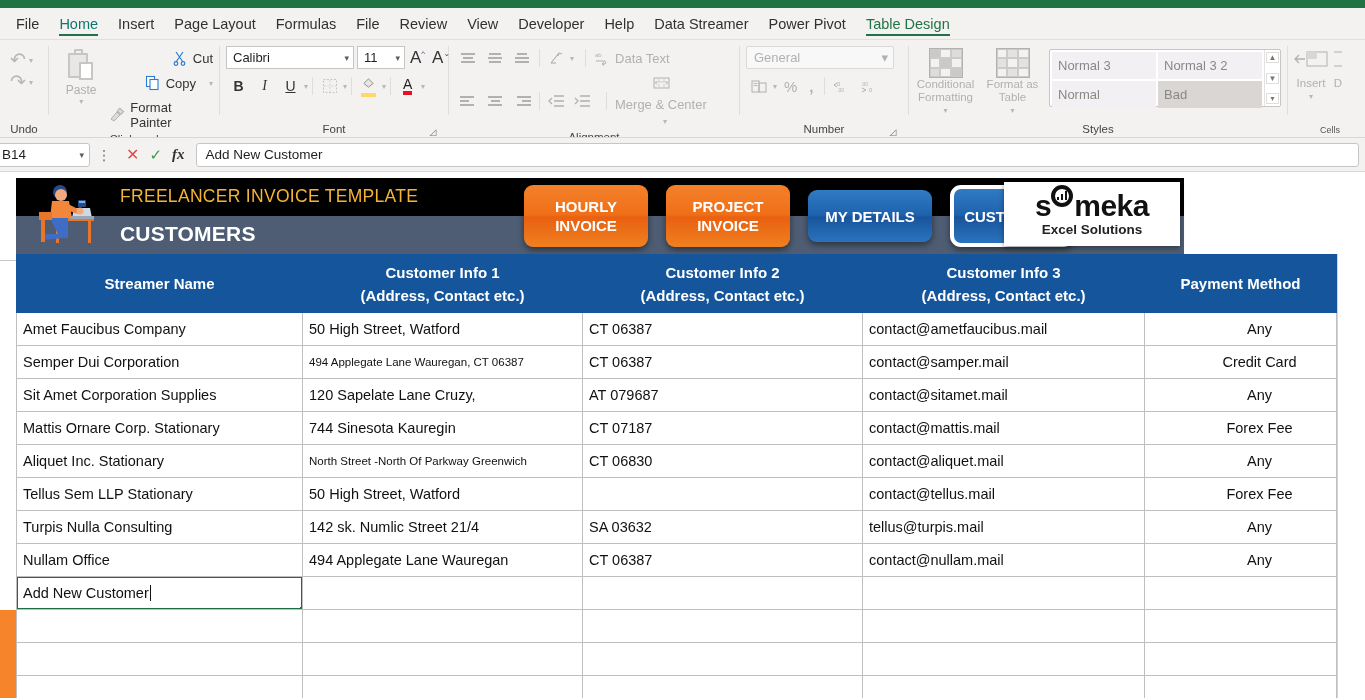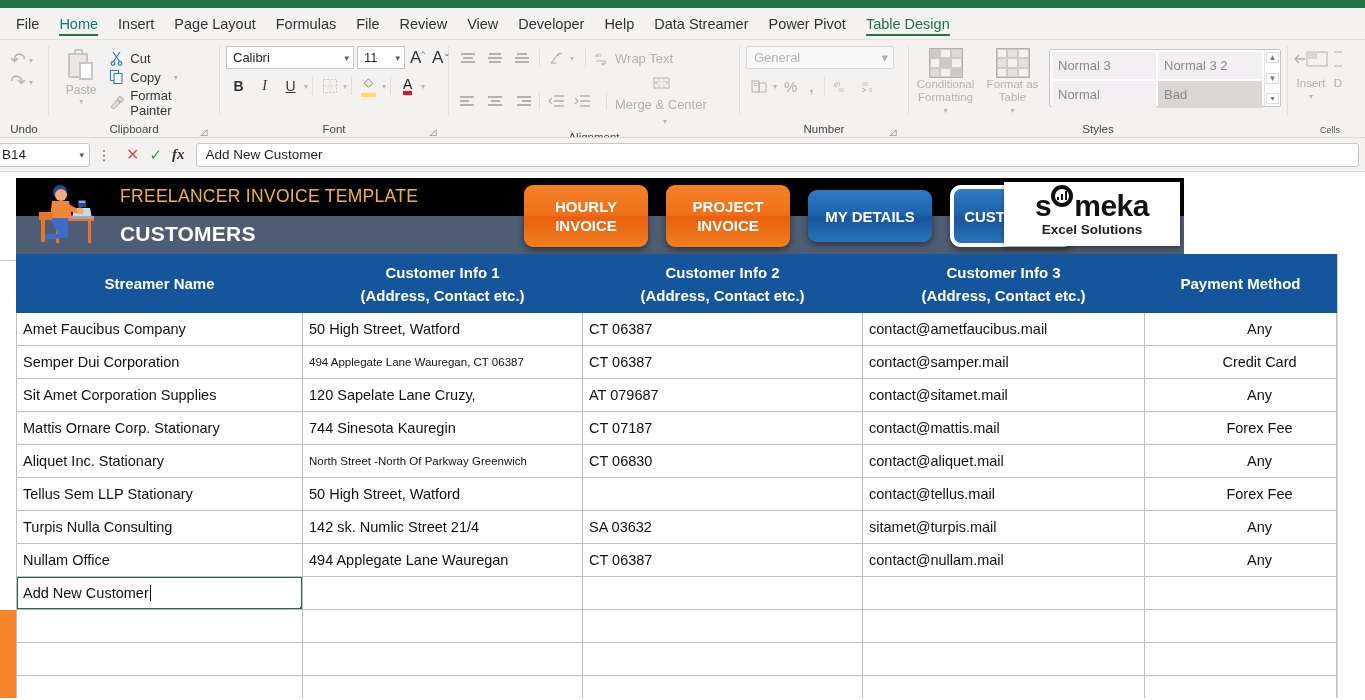--- a/index.html
+++ b/index.html
@@ -72,21 +72,21 @@
   }
   .clip-glyph .tab2 {
     position: absolute; left: 8px; top: 1px; width: 9px; height: 6px;
     border: 2px solid #c8c6c4; background: #f3f2f1; border-radius: 1px;
   }
   .clip-glyph .pg {
     position: absolute; left: 13px; top: 14px; width: 14px; height: 18px;
     border: 2px solid #c8c6c4; background: #fff;
   }
   .paste-lbl { font-size: 12px; color: #b3b0ad; margin-top: 1px; }
-  .clip-list { display: flex; flex-direction: column; gap: 3px; padding: 4px 0 0 2px; }
+  .clip-list { display: flex; flex-direction: column; gap: 9px; padding: 4px 0 0 2px; align-items: flex-end; }
   .clip-item { display: flex; align-items: center; gap: 5px; font-size: 13px; color: #333; }
   .mini-ic { width: 16px; height: 16px; display: inline-block; position: relative; }
 
   
   .font-row1 { display: flex; align-items: center; gap: 3px; }
   .font-row2 { display: flex; align-items: center; gap: 1px; margin-top: 5px; }
   .combo {
     border: 1px solid #c8c6c4; background: #fff; height: 23px;
     display: flex; align-items: center; justify-content: space-between;
     padding: 0 4px 0 6px; font-size: 13px; color: #201f1e;
@@ -426,21 +426,21 @@
         </div>
         <span class="caret">▾</span>
         <span class="vsep" style="margin-left:10px"></span>
         <div class="wrap-btn">
           <span class="mini-ic">
             <svg width="16" height="16" viewBox="0 0 16 16">
                 <text x="1" y="7" font-size="6" fill="#b3b0ad" font-family="sans-serif">ab</text>
                 <path d="M2 11 H11 A2 2 0 0 1 11 14 H8 M10 12.2 L8 14 L10 15.6" stroke="#b3b0ad" stroke-width="1" fill="none"></path>
               </svg>
           </span>
-          <span>Wrap Text</span>
+          <span>Data Text</span>
         </div>
       </div>
       <div class="al-row">
         <div class="alg">
             <i style="width:14px;margin-right:3px"></i>
             <i style="width:9px;margin-right:8px"></i>
             <i style="width:14px;margin-right:3px"></i>
           </div>
         <div class="alg">
             <i style="width:14px"></i>
@@ -760,21 +760,21 @@
           <td class="">Tellus Sem LLP Stationary</td>
           <td class="">50 High Street, Watford</td>
           <td class=""></td>
           <td class="">contact@tellus.mail</td>
           <td class="ctr">Forex Fee</td>
         </tr>
         <tr>
           <td class="">Turpis Nulla Consulting</td>
           <td class="">142 sk. Numlic Street 21/4</td>
           <td class="">SA 03632</td>
-          <td class="">sitamet@turpis.mail</td>
+          <td class="">tellus@turpis.mail</td>
           <td class="ctr">Any</td>
         </tr>
         <tr>
           <td class="">Nullam Office</td>
           <td class="">494 Applegate Lane Wauregan</td>
           <td class="">CT 06387</td>
           <td class="">contact@nullam.mail</td>
           <td class="ctr">Any</td>
         </tr>
         <tr>

